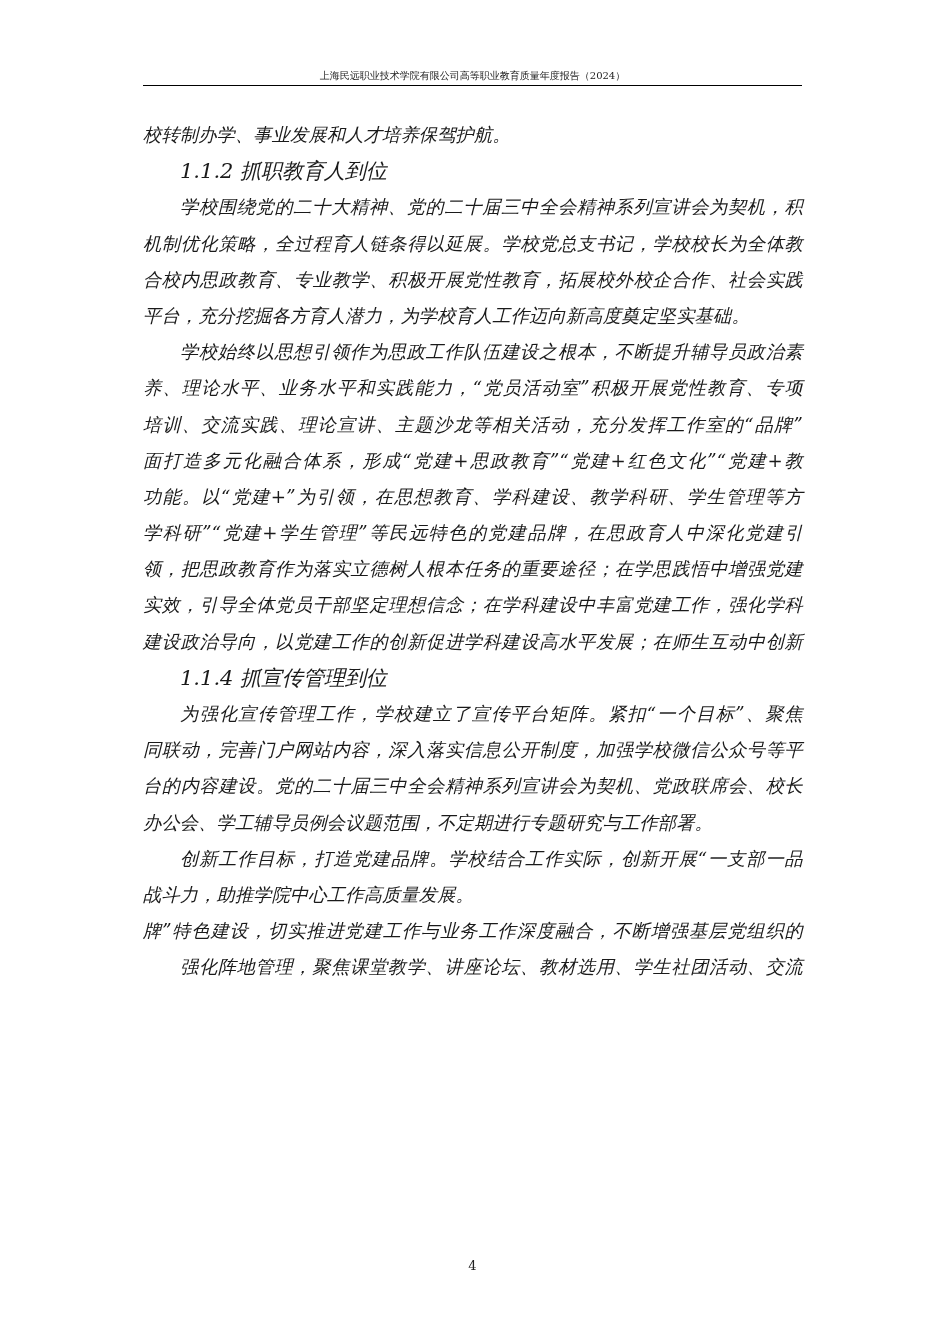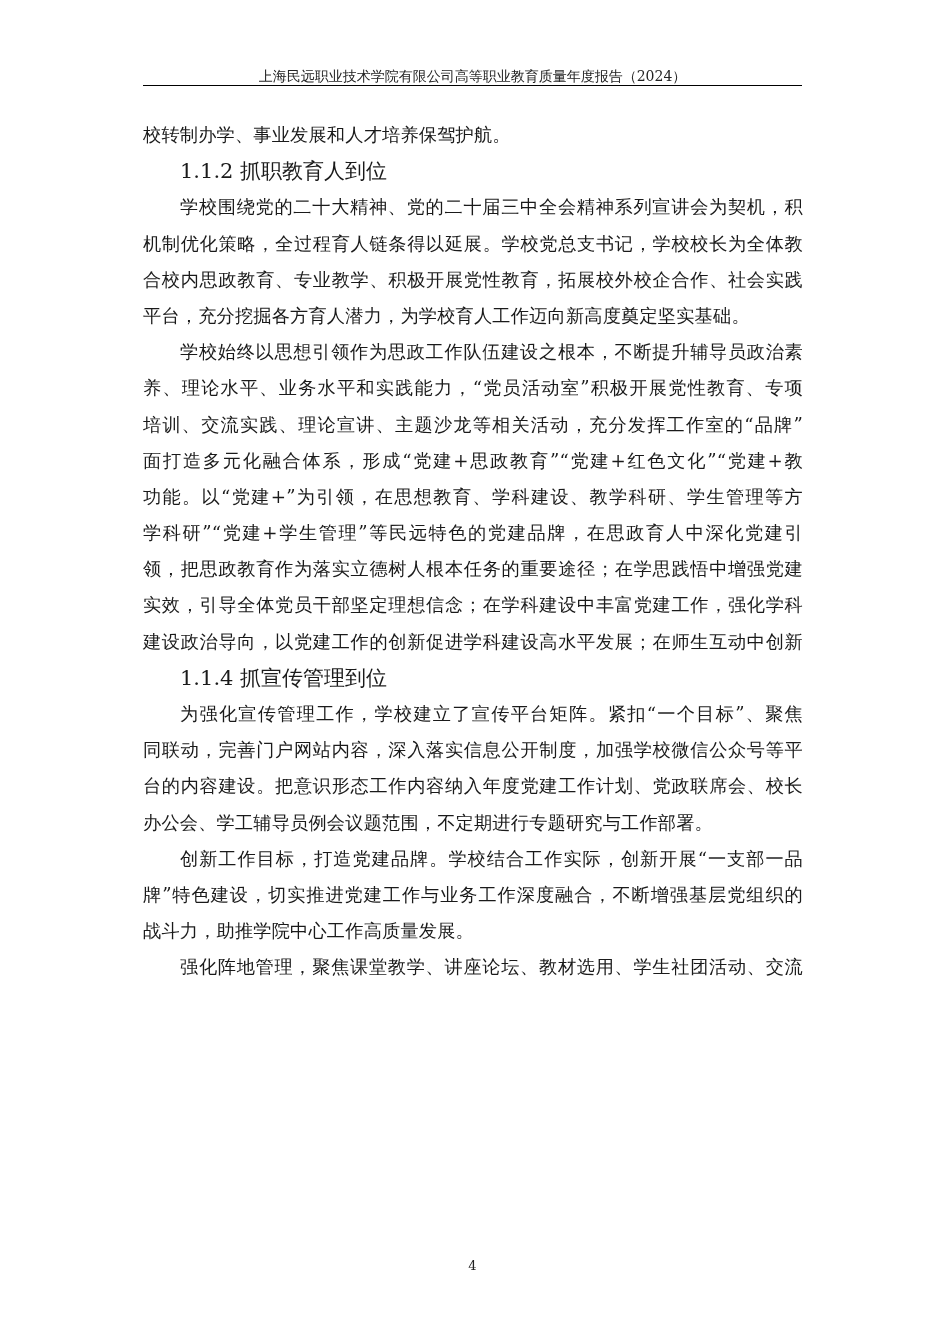--- a/index.html
+++ b/index.html
@@ -15,38 +15,39 @@
       font-family: "DejaVu Serif", "Liberation Serif", serif;
       color: #1a1a1a;
     }
     .page-header {
       position: absolute;
       left: 143px;
       top: 66px;
       width: 659px;
       height: 20px;
       text-align: center;
-      font-size: 14px;
+      font-size: 10px;
       line-height: 20px;
       color: #222;
       letter-spacing: 0px;
     }
     .header-rule {
       position: absolute;
       left: 143px;
       top: 85px;
       width: 659px;
       height: 1px;
       background: #000;
     }
     .body-text {
       position: absolute;
       left: 143px;
       top: 117px;
       width: 660px;
+      font-style: italic;
     }
     .line {
       height: 36.2px;
       line-height: 36.2px;
       font-size: 18.2px;
       white-space: nowrap;
       text-align: justify;
       text-align-last: justify;
       letter-spacing: 0.2px;
     }
@@ -91,21 +92,21 @@
   <div class="line">培训、交流实践、理论宣讲、主题沙龙等相关活动，充分发挥工作室的“品牌”</div>
   <div class="line">面打造多元化融合体系，形成“党建+思政教育”“党建+红色文化”“党建+教</div>
   <div class="line">功能。以“党建+”为引领，在思想教育、学科建设、教学科研、学生管理等方</div>
   <div class="line">学科研”“党建+学生管理”等民远特色的党建品牌，在思政育人中深化党建引</div>
   <div class="line">领，把思政教育作为落实立德树人根本任务的重要途径；在学思践悟中增强党建</div>
   <div class="line">实效，引导全体党员干部坚定理想信念；在学科建设中丰富党建工作，强化学科</div>
   <div class="line">建设政治导向，以党建工作的创新促进学科建设高水平发展；在师生互动中创新</div>
   <div class="heading">1.1.4 抓宣传管理到位</div>
   <div class="line indent">为强化宣传管理工作，学校建立了宣传平台矩阵。紧扣“一个目标”、聚焦</div>
   <div class="line">同联动，完善门户网站内容，深入落实信息公开制度，加强学校微信公众号等平</div>
-  <div class="line">台的内容建设。把意识形态工作内容纳入年度党建工作计划、党政联席会、校长</div>
+  <div class="line">台的内容建设。党的二十届三中全会精神系列宣讲会为契机、党政联席会、校长</div>
   <div class="line last">办公会、学工辅导员例会议题范围，不定期进行专题研究与工作部署。</div>
   <div class="line indent">创新工作目标，打造党建品牌。学校结合工作实际，创新开展“一支部一品</div>
+  <div class="line last">战斗力，助推学院中心工作高质量发展。</div>
   <div class="line">牌”特色建设，切实推进党建工作与业务工作深度融合，不断增强基层党组织的</div>
-  <div class="line last">战斗力，助推学院中心工作高质量发展。</div>
   <div class="line indent">强化阵地管理，聚焦课堂教学、讲座论坛、教材选用、学生社团活动、交流</div>
 </div>
 
 <div class="page-number">4</div>
 
 </body></html>

